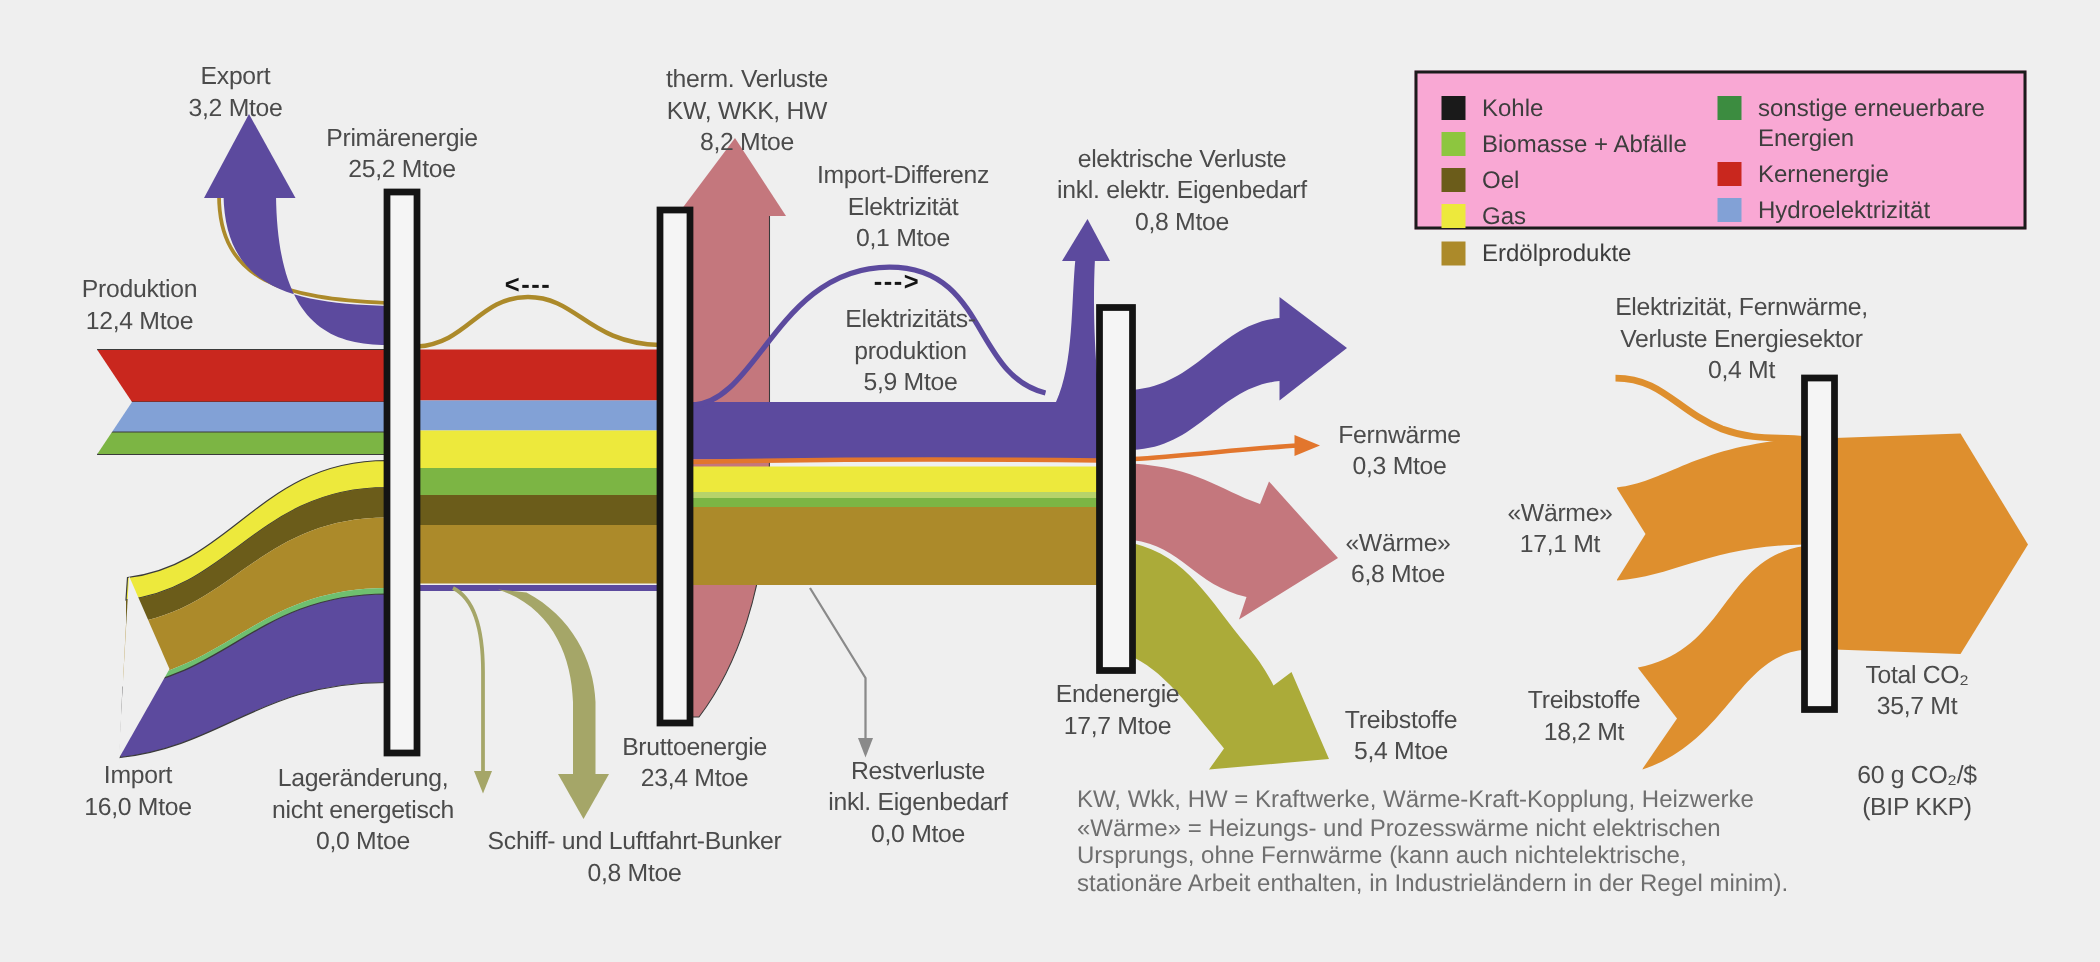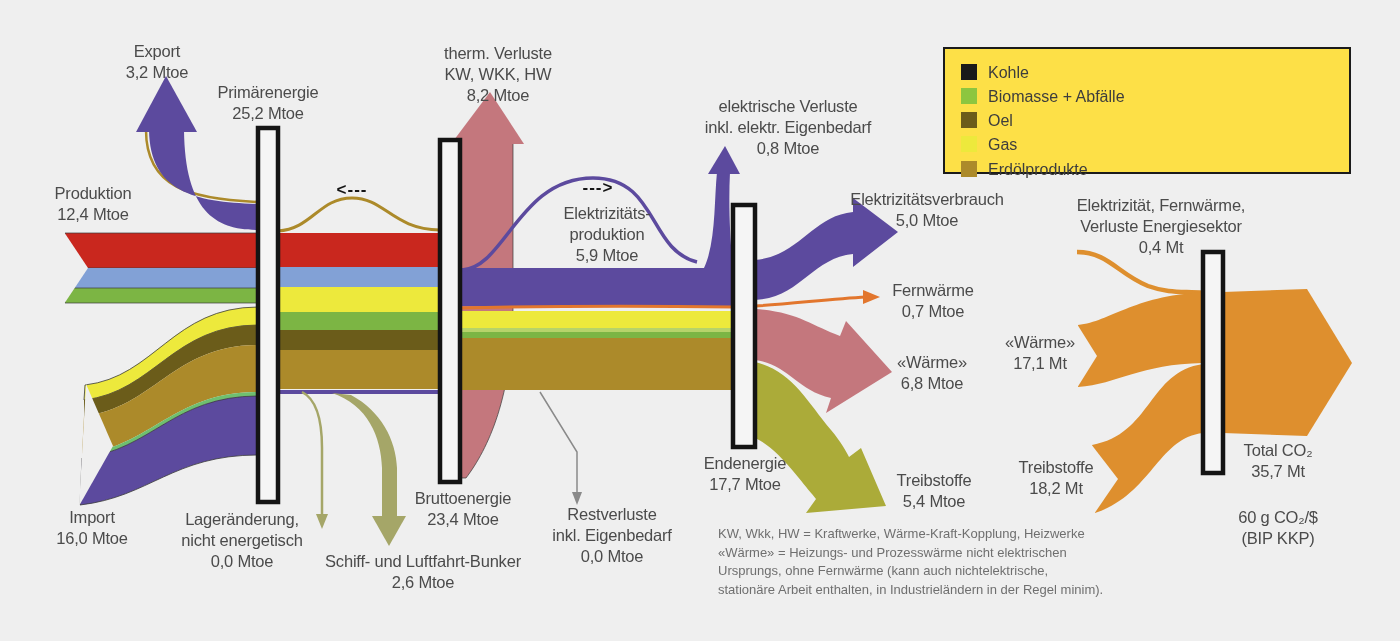--- a/index.html
+++ b/index.html
@@ -2,22 +2,22 @@
 <html><head>
 <meta charset="utf-8">
 <style>
   html,body{margin:0;padding:0;background:#efefef;}
   #stage{position:relative;width:1400px;height:641px;background:#efefef;overflow:hidden;
          font-family:"Liberation Sans","DejaVu Sans",sans-serif;}
   #flows{position:absolute;left:0;top:0;}
   .lbl{position:absolute;transform:translateX(-50%);text-align:center;white-space:pre-line;
        color:#4b4b4b;font-size:16.5px;line-height:21px;letter-spacing:-0.2px;}
   .arrowtxt{font-weight:700;color:#151515;font-size:17px;letter-spacing:1px;}
-  .footnote{transform:none;text-align:left;font-size:13px;line-height:18.5px;color:#6f6f6f;letter-spacing:0;}
-  #legend{position:absolute;left:943px;top:47px;width:408px;height:127px;background:#fde047;
+  .footnote{transform:none;text-align:left;font-size:16px;line-height:18.5px;color:#6f6f6f;letter-spacing:0;}
+  #legend{position:absolute;left:943px;top:47px;width:408px;height:106px;background:#f9a8d4;
           border:2.5px solid #1b1b1b;box-sizing:border-box;}
   .lg-col{position:absolute;top:14px;}
   .lg-row{display:flex;align-items:flex-start;margin-bottom:4px;}
   .lg-swatch{width:16px;height:16px;flex:none;margin-right:11px;margin-top:1px;}
   .lg-label{font-size:16px;line-height:20px;color:#3d3d3d;white-space:pre-line;}
 </style>
 </head>
 <body>
 
 <div id="stage">
@@ -98,38 +98,39 @@
   <div class="lbl" style="left:268px;top:82px">Primärenergie
 25,2 Mtoe</div>
   <div class="lbl" style="left:93px;top:183px">Produktion
 12,4 Mtoe</div>
   <div class="lbl" style="left:92px;top:507px">Import
 16,0 Mtoe</div>
   <div class="lbl" style="left:242px;top:509px">Lageränderung,
 nicht energetisch
 0,0 Mtoe</div>
   <div class="lbl" style="left:423px;top:551px">Schiff- und Luftfahrt-Bunker
-2,6 Mtoe</div>
+0,8 Mtoe</div>
   <div class="lbl" style="left:463px;top:488px">Bruttoenergie
 23,4 Mtoe</div>
   <div class="lbl" style="left:498px;top:43px">therm. Verluste
 KW, WKK, HW
 8,2 Mtoe</div>
+  <div class="lbl" style="left:602px;top:107px">Import-Differenz
+Elektrizität
+0,1 Mtoe</div>
   <div class="lbl arrowtxt" style="left:352px;top:179px">&lt;---</div>
   <div class="lbl arrowtxt" style="left:598px;top:177px">---&gt;</div>
   <div class="lbl" style="left:607px;top:203px">Elektrizitäts-
 produktion
 5,9 Mtoe</div>
   <div class="lbl" style="left:788px;top:96px">elektrische Verluste
 inkl. elektr. Eigenbedarf
 0,8 Mtoe</div>
-  <div class="lbl" style="left:927px;top:189px">Elektrizitätsverbrauch
-5,0 Mtoe</div>
   <div class="lbl" style="left:933px;top:280px">Fernwärme
-0,7 Mtoe</div>
+0,3 Mtoe</div>
   <div class="lbl" style="left:932px;top:352px">«Wärme»
 6,8 Mtoe</div>
   <div class="lbl" style="left:934px;top:470px">Treibstoffe
 5,4 Mtoe</div>
   <div class="lbl" style="left:745px;top:453px">Endenergie
 17,7 Mtoe</div>
   <div class="lbl" style="left:612px;top:504px">Restverluste
 inkl. Eigenbedarf
 0,0 Mtoe</div>
   <div class="lbl" style="left:1161px;top:195px">Elektrizität, Fernwärme,
@@ -164,15 +165,30 @@
       </div>
       <div class="lg-row">
         <div class="lg-swatch" style="background: rgb(237, 233, 60);"></div>
         <span class="lg-label">Gas</span>
       </div>
       <div class="lg-row" style="margin-top:5px">
         <div class="lg-swatch" style="background: rgb(172, 138, 42);"></div>
         <span class="lg-label">Erdölprodukte</span>
       </div>
     </div>
+    <div class="lg-col" style="left:200px">
+      <div class="lg-row">
+        <div class="lg-swatch" style="background: rgb(60, 140, 64);"></div>
+        <span class="lg-label">sonstige erneuerbare
+Energien</span>
+      </div>
+      <div class="lg-row" style="margin-top:2px">
+        <div class="lg-swatch" style="background: rgb(201, 39, 30);"></div>
+        <span class="lg-label">Kernenergie</span>
+      </div>
+      <div class="lg-row">
+        <div class="lg-swatch" style="background: rgb(130, 161, 214);"></div>
+        <span class="lg-label">Hydroelektrizität</span>
+      </div>
+    </div>
   </div>
 
 </div>
 
 </body></html>

